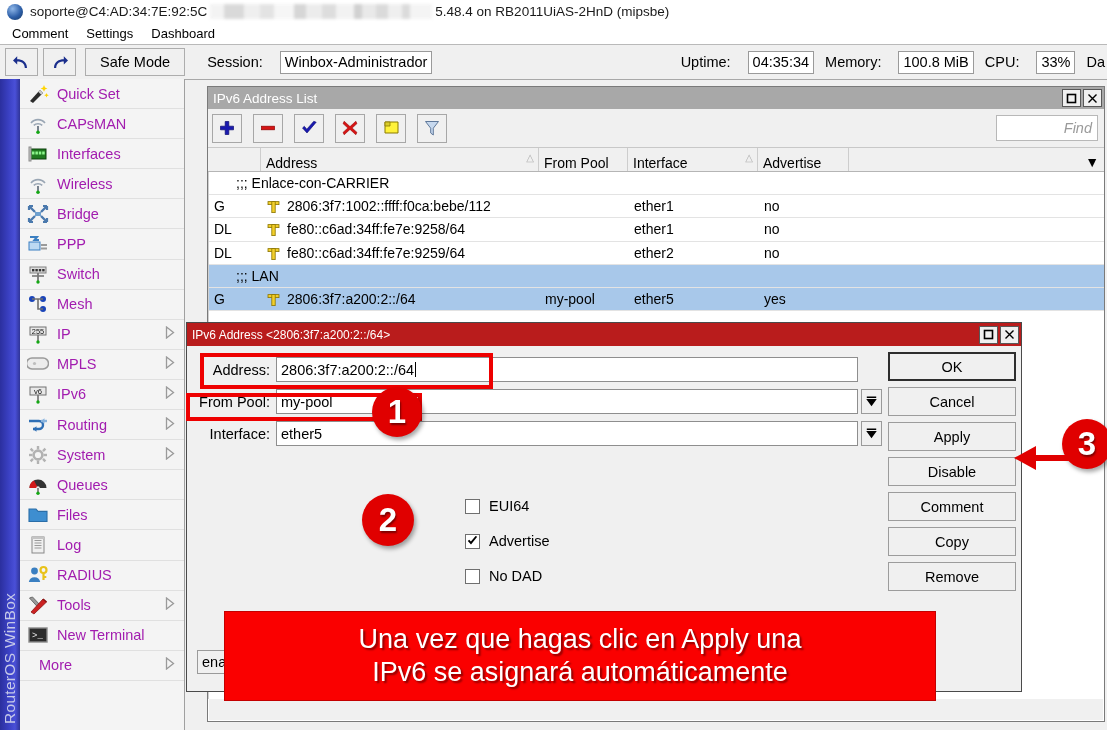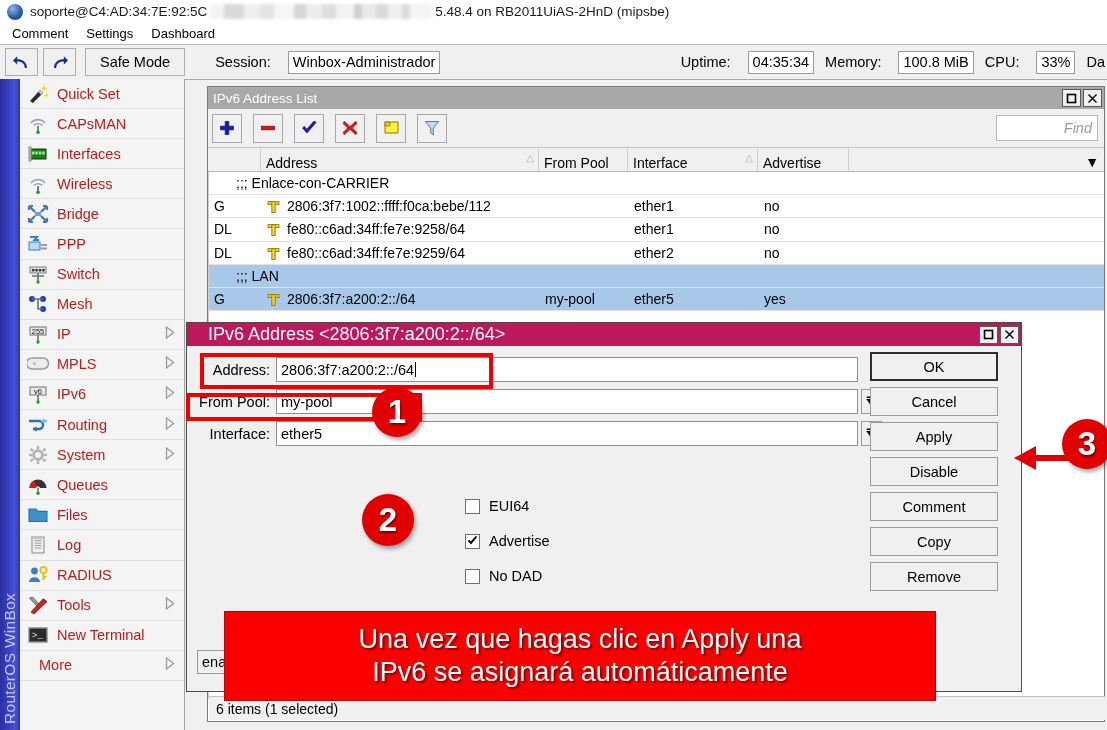--- a/index.html
+++ b/index.html
@@ -76,21 +76,21 @@
   }
   .tb-btn {
     height: 28px; min-width: 30px;
     background: #f0f0f0;
     border: 1px solid #adadad;
     display: flex; align-items: center; justify-content: center;
     margin-left: 5px; padding: 0 6px;
     cursor: default;
   }
   .tb-btn.safemode { padding: 0 14px; margin-left: 9px; font-size: 14.5px; }
-  .tb-lbl { margin-left: 30px; font-size: 14.5px; }
+  .tb-lbl { margin-left: 22px; font-size: 14.5px; }
   .tb-field {
     height: 23px; border: 1px solid #9a9a9a; background: #fff;
     display: flex; align-items: center; padding: 0 4px;
     font-size: 14.5px; margin-left: 17px;
   }
   #tb-right {
     margin-left: auto; display: flex; align-items: center;
     padding-right: 2px; font-size: 14.5px;
   }
   #tb-right .tb-lbl { margin-left: 11px; }
@@ -107,21 +107,21 @@
     transform: rotate(-90deg) translate(0, 50%);
     white-space: nowrap;
     color: #c6c9e8; font-size: 15.5px; letter-spacing: .3px;
   }
 
   
   #sidebar {
     position: absolute; left: 20px; top: 79px; width: 165px; height: 651px;
     background: #f4f4f4;
     border-right: 1px solid #a0a0a0;
-    font-size: 14.5px; color: #b91c1c;
+    font-size: 14.5px; color: #a21caf;
   }
   .side-item {
     height: 30.1px; display: flex; align-items: center;
     border-bottom: 1px solid #e0e0e0;
     padding-left: 5px; cursor: default; position: relative;
   }
   .side-ico {
     width: 26px; height: 22px; flex: none;
     display: flex; align-items: center; justify-content: center;
     margin-right: 6px;
@@ -227,23 +227,23 @@
     font-size: 14px; color: #000;
   }
 
   
   #dlg {
     position: absolute; left: 186px; top: 322px; width: 836px; height: 370px;
     background: #f0f0f0;
     border: 1px solid #4a4a4a;
   }
   #dlg-title {
-    height: 23px; background: #be185d;
+    height: 23px; background: #b91c1c;
     display: flex; align-items: center;
-    color: #ffffff; font-size: 18px; padding-left: 21px;
+    color: #ffffff; font-size: 12px; padding-left: 5px;
   }
   #dlg-body { position: relative; height: 346px; }
   .field-row {
     position: absolute; left: 11px; display: flex; align-items: center;
     height: 25px;
   }
   .field-lbl {
     width: 72px; text-align: right; font-size: 14.5px; color: #000;
     margin-right: 6px;
   }
@@ -267,21 +267,21 @@
     position: absolute; display: flex; align-items: center;
     font-size: 14.5px; color: #000;
   }
   .chkbox {
     width: 15px; height: 15px; background: #ffffff;
     border: 1px solid #6f6f6f; margin-right: 9px;
     display: flex; align-items: center; justify-content: center;
     flex: none; cursor: default;
   }
   #dlg-buttons {
-    position: absolute; right: 23px; top: 6px; width: 128px;
+    position: absolute; right: 5px; top: 6px; width: 128px;
   }
   .dlg-btn {
     width: 128px; height: 29px; margin-bottom: 6px;
     background: #f0f0f0; border: 1px solid #9c9c9c;
     display: flex; align-items: center; justify-content: center;
     font-size: 14.5px; color: #000; cursor: default;
   }
   .dlg-btn.primary { border: 2px solid #2e2e2e; }
   #dlg-enabled {
     position: absolute; left: 10px; bottom: 18px;
@@ -762,23 +762,20 @@
             </span>
             <span>2806:3f7:a200:2::/64</span>
           </span>
           <span class="cell c-pool">my-pool</span>
           <span class="cell c-iface">ether5</span>
           <span class="cell c-adv">yes</span>
           <span class="cell c-rest"></span>
         </div>
       </div>
 
-    <div id="ipv6win-status">
-      <span>6 items (1 selected)</span>
-    </div>
   </div>
 
   <div id="dlg">
     <div id="dlg-title">
       <span>IPv6 Address &lt;2806:3f7:a200:2::/64&gt;</span>
       <div class="win-btns">
         <div class="win-btn">
           <svg width="11" height="11" viewBox="0 0 11 11">
               <rect x="1.5" y="1.5" width="8" height="8" fill="none" stroke="#000" stroke-width="1.6"></rect>
             </svg>

